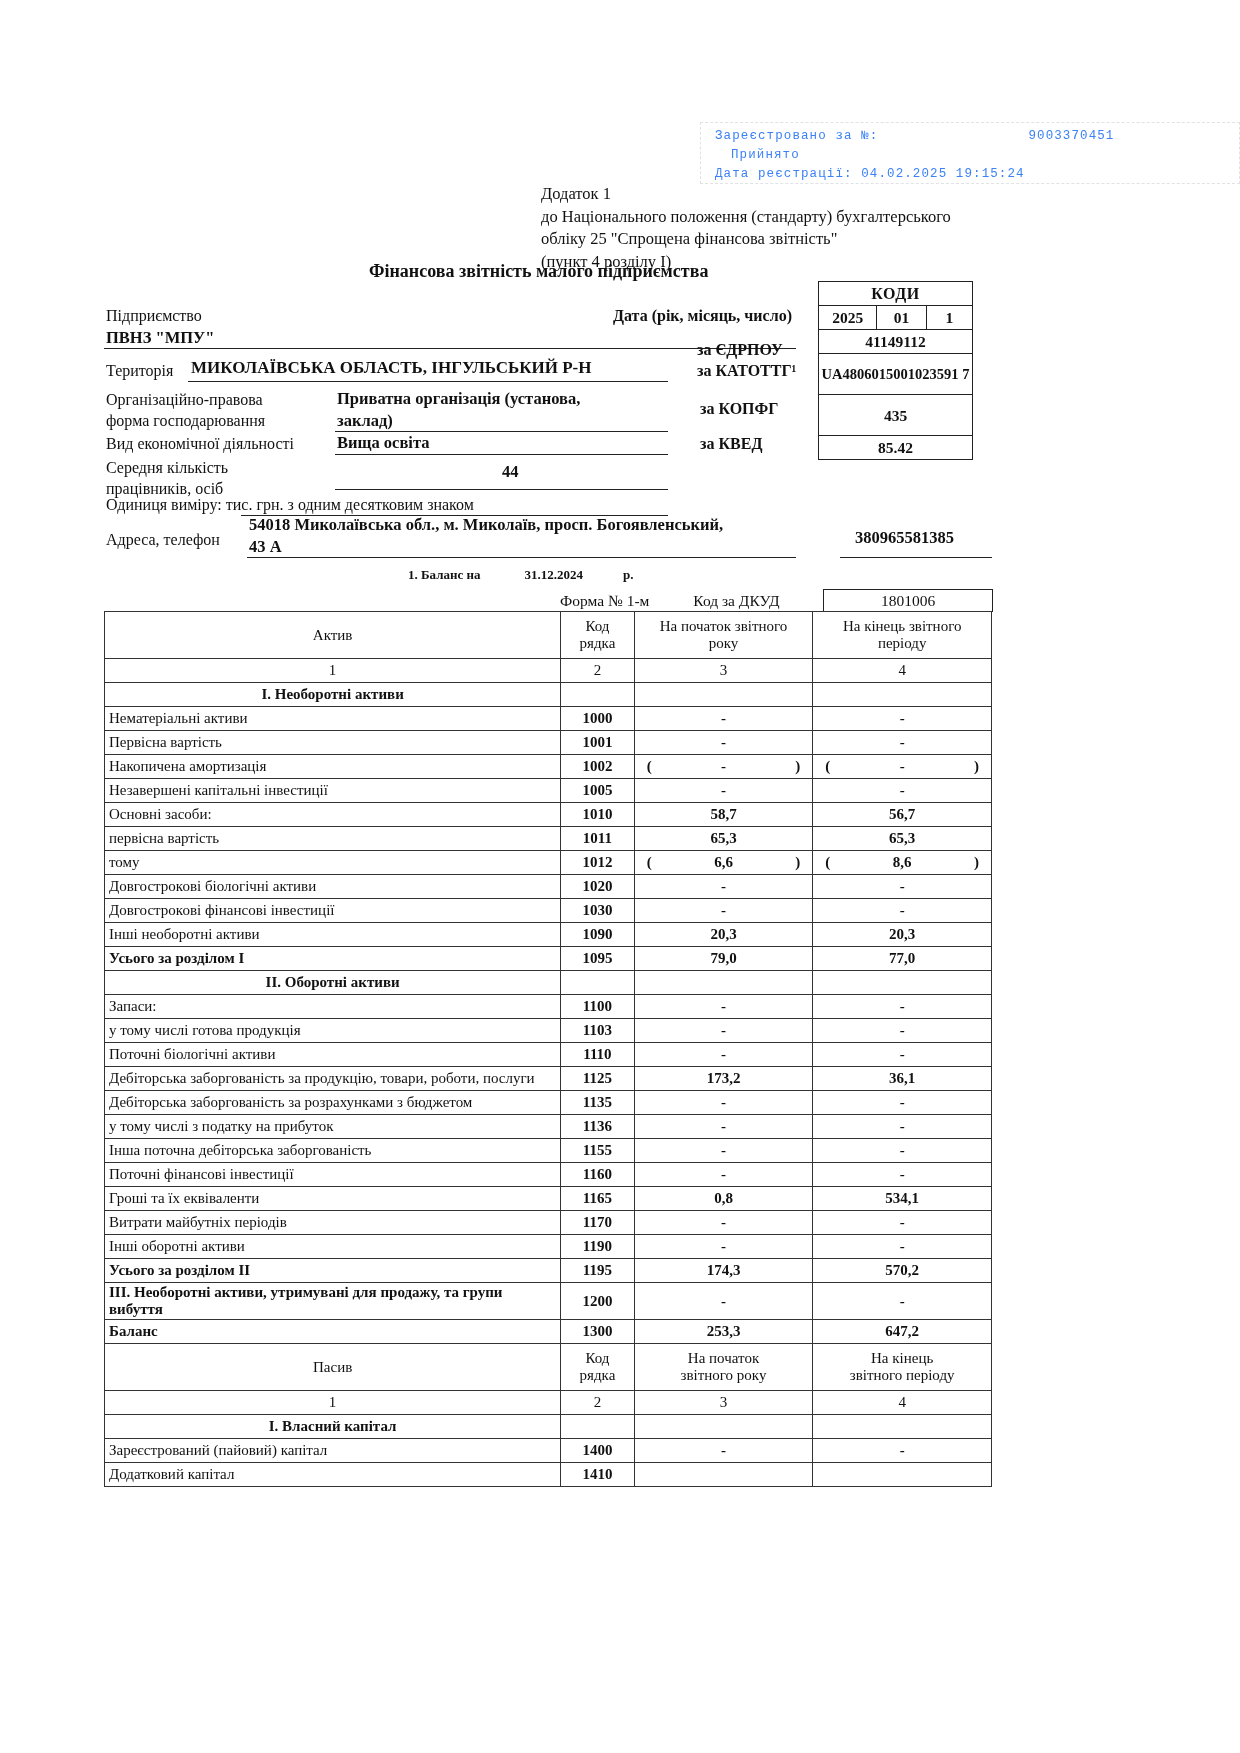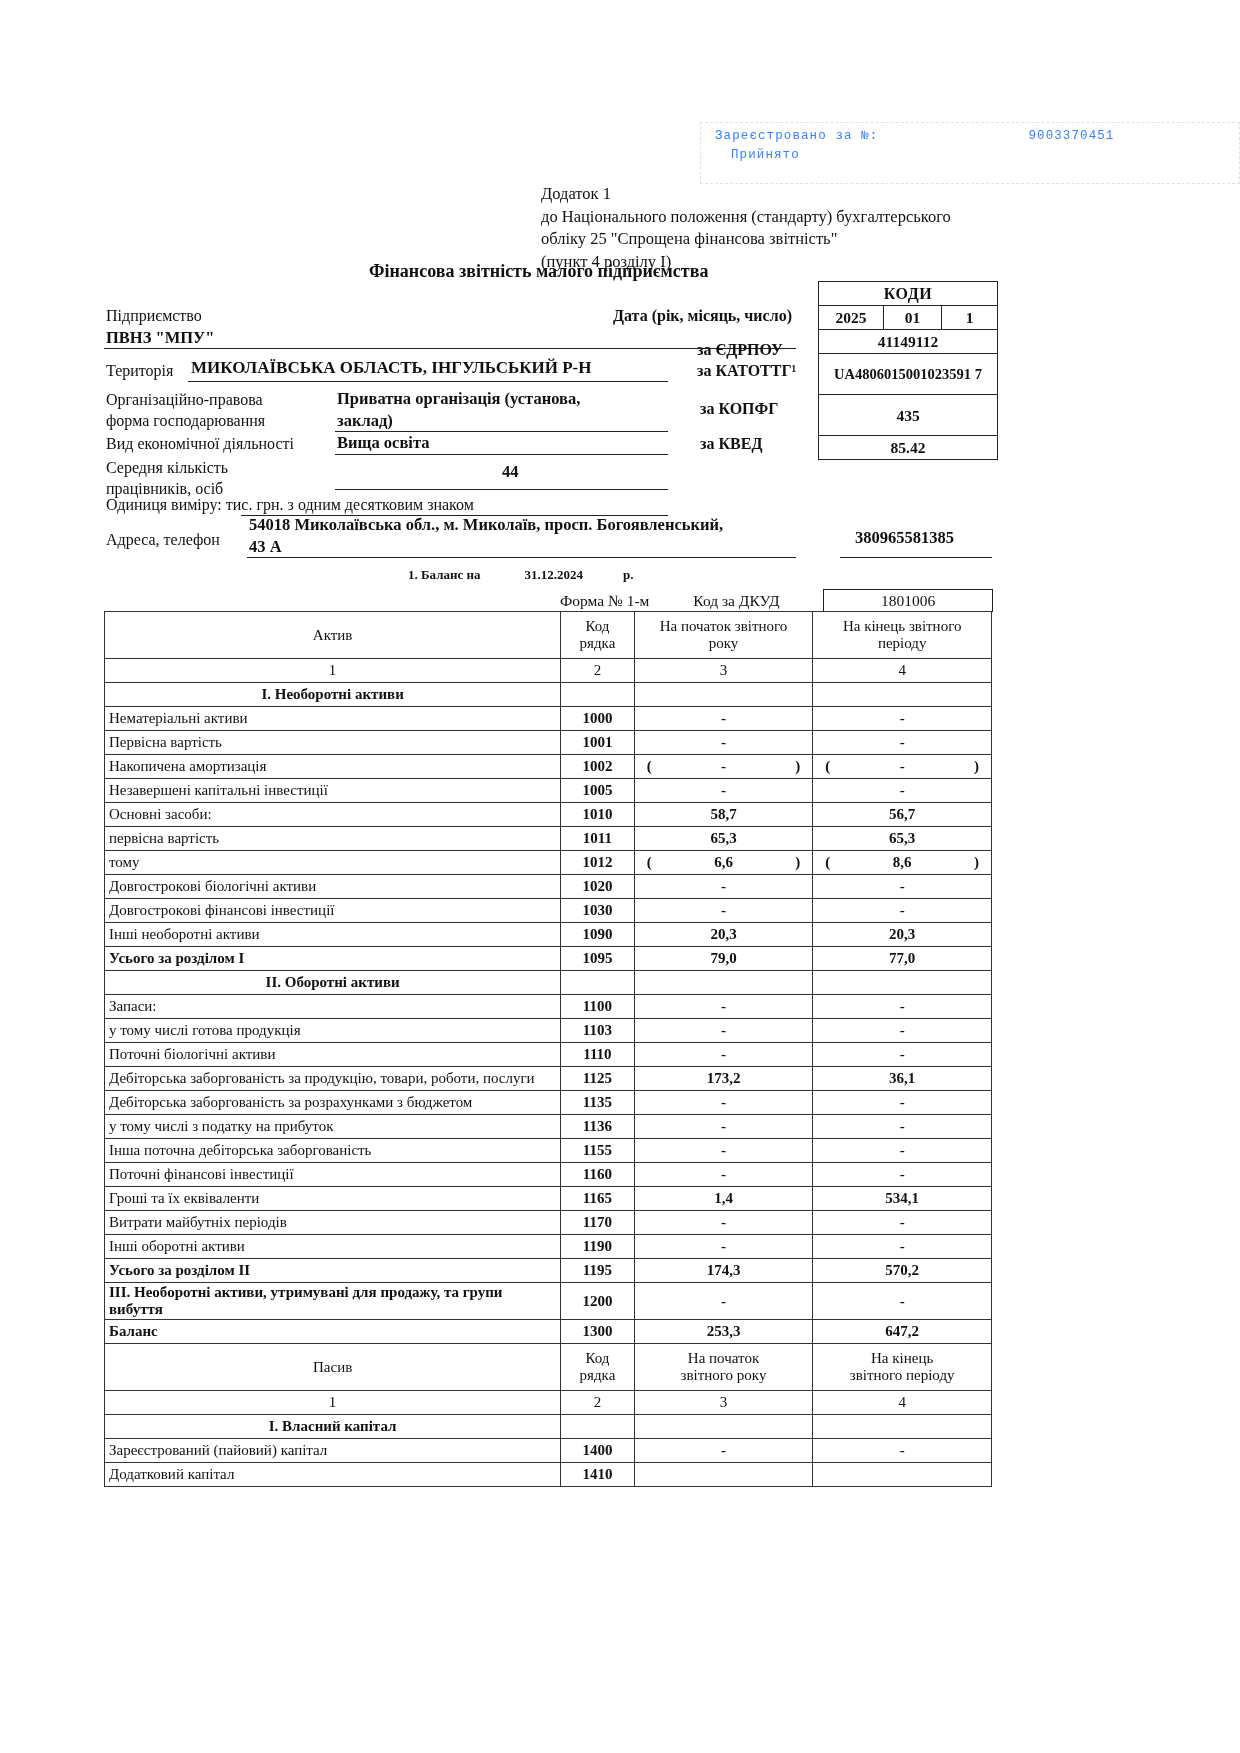--- a/index.html
+++ b/index.html
@@ -67,21 +67,21 @@
   .uline {
     position: absolute;
     border-bottom: 1.6px solid #222;
   }
 
   
   .kody {
     position: absolute;
     left: 818px;
     top: 281px;
-    width: 180px;
+    width: 155px;
     border-collapse: collapse;
     font-size: 15.5px;
     font-weight: bold;
     text-align: center;
   }
   .kody td {
     border: 1.3px solid #222;
     height: 23px;
     padding: 0 2px;
     line-height: 17px;
@@ -163,20 +163,21 @@
   .paren .mid { flex: 1; text-align: center; }
 </style>
 </head>
 <body>
 
 <div class="page">
 
   <div class="stamp">
     <span class="row"><span>Зареєстровано за №:</span><span class="num">9003370451</span></span>
     <span class="row indent">Прийнято</span>
+    <span class="row">Дата реєстрації: 04.02.2025 19:15:24</span>
   </div>
 
   <div class="appendix">
     <div>Додаток 1</div>
     <div>до Національного положення (стандарту) бухгалтерського</div>
     <div>обліку 25 "Спрощена фінансова звітність"</div>
     <div>(пункт 4 розділу I)</div>
   </div>
 
   <div class="doc-title">Фінансова звітність малого підприємства</div>
@@ -423,21 +424,21 @@
         </tr>
         <tr>
           <td class="c-name wrap">Поточні фінансові інвестиції</td>
           <td class="c-code num">1160</td>
           <td class="c-beg num">-</td>
           <td class="c-end num">-</td>
         </tr>
         <tr>
           <td class="c-name wrap">Гроші та їх еквіваленти</td>
           <td class="c-code num">1165</td>
-          <td class="c-beg num">1,4</td>
+          <td class="c-beg num">0,8</td>
           <td class="c-end num">534,1</td>
         </tr>
         <tr>
           <td class="c-name wrap">Витрати майбутніх періодів</td>
           <td class="c-code num">1170</td>
           <td class="c-beg num">-</td>
           <td class="c-end num">-</td>
         </tr>
         <tr>
           <td class="c-name wrap">Інші оборотні активи</td>

